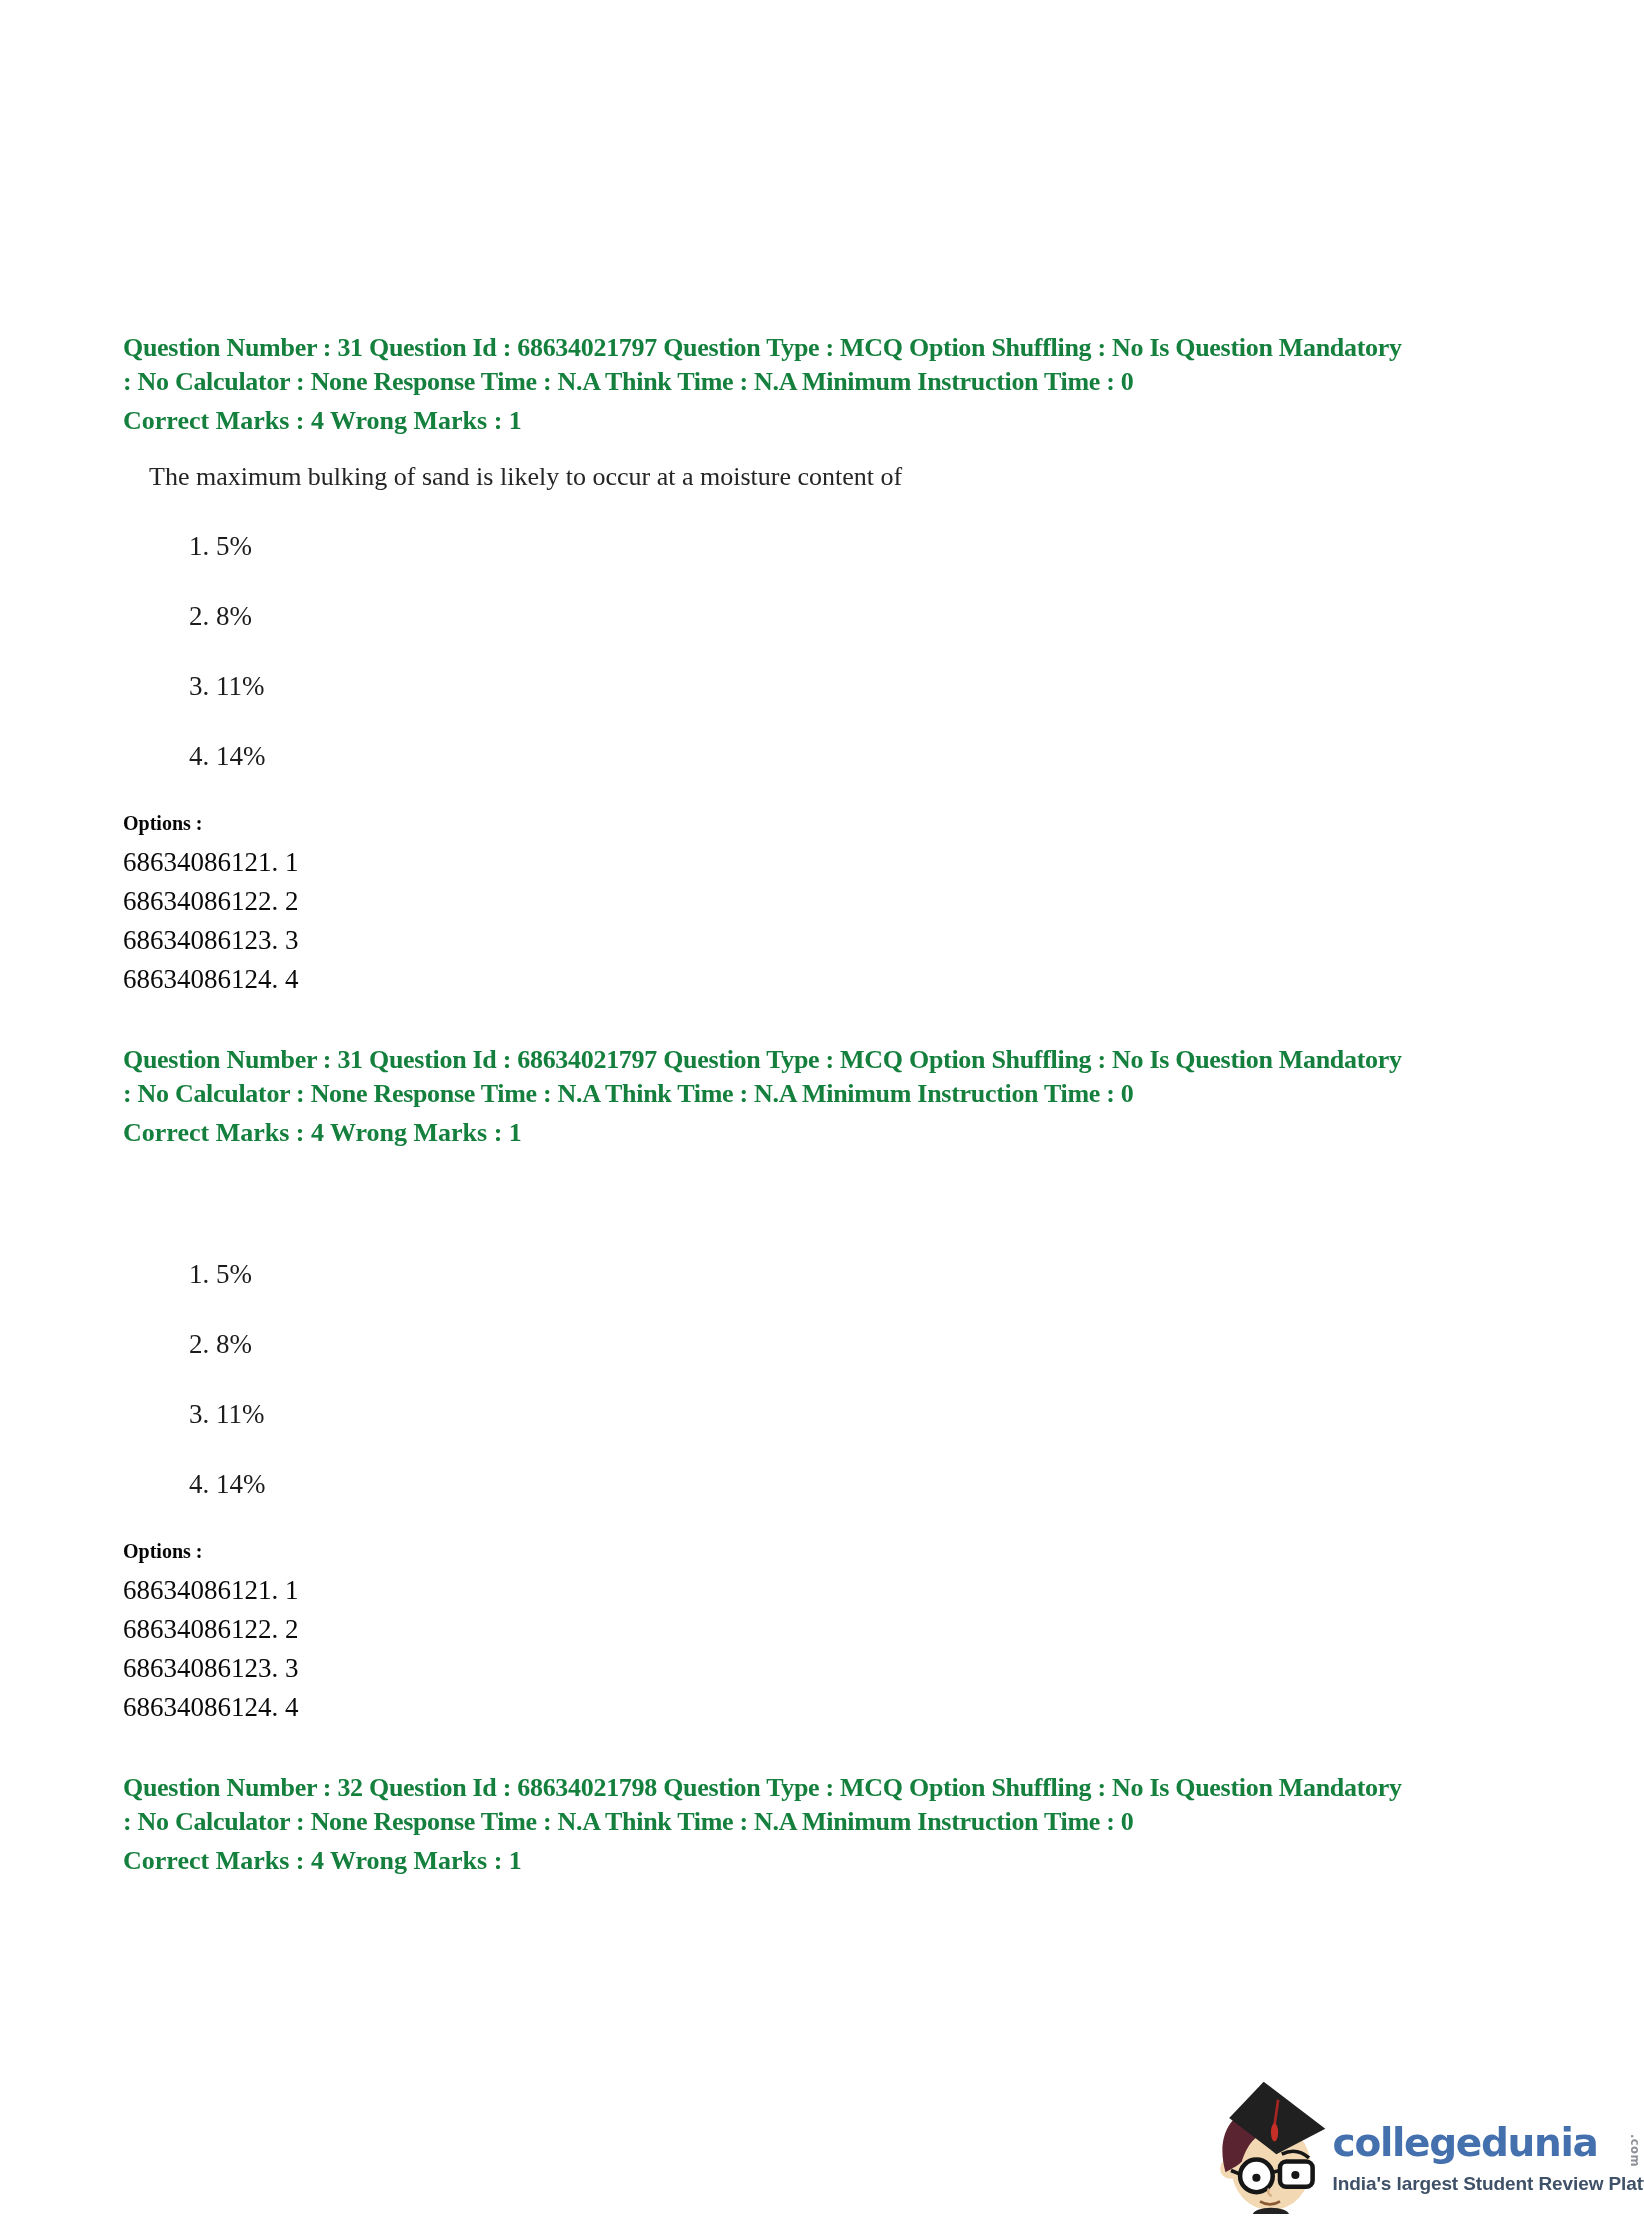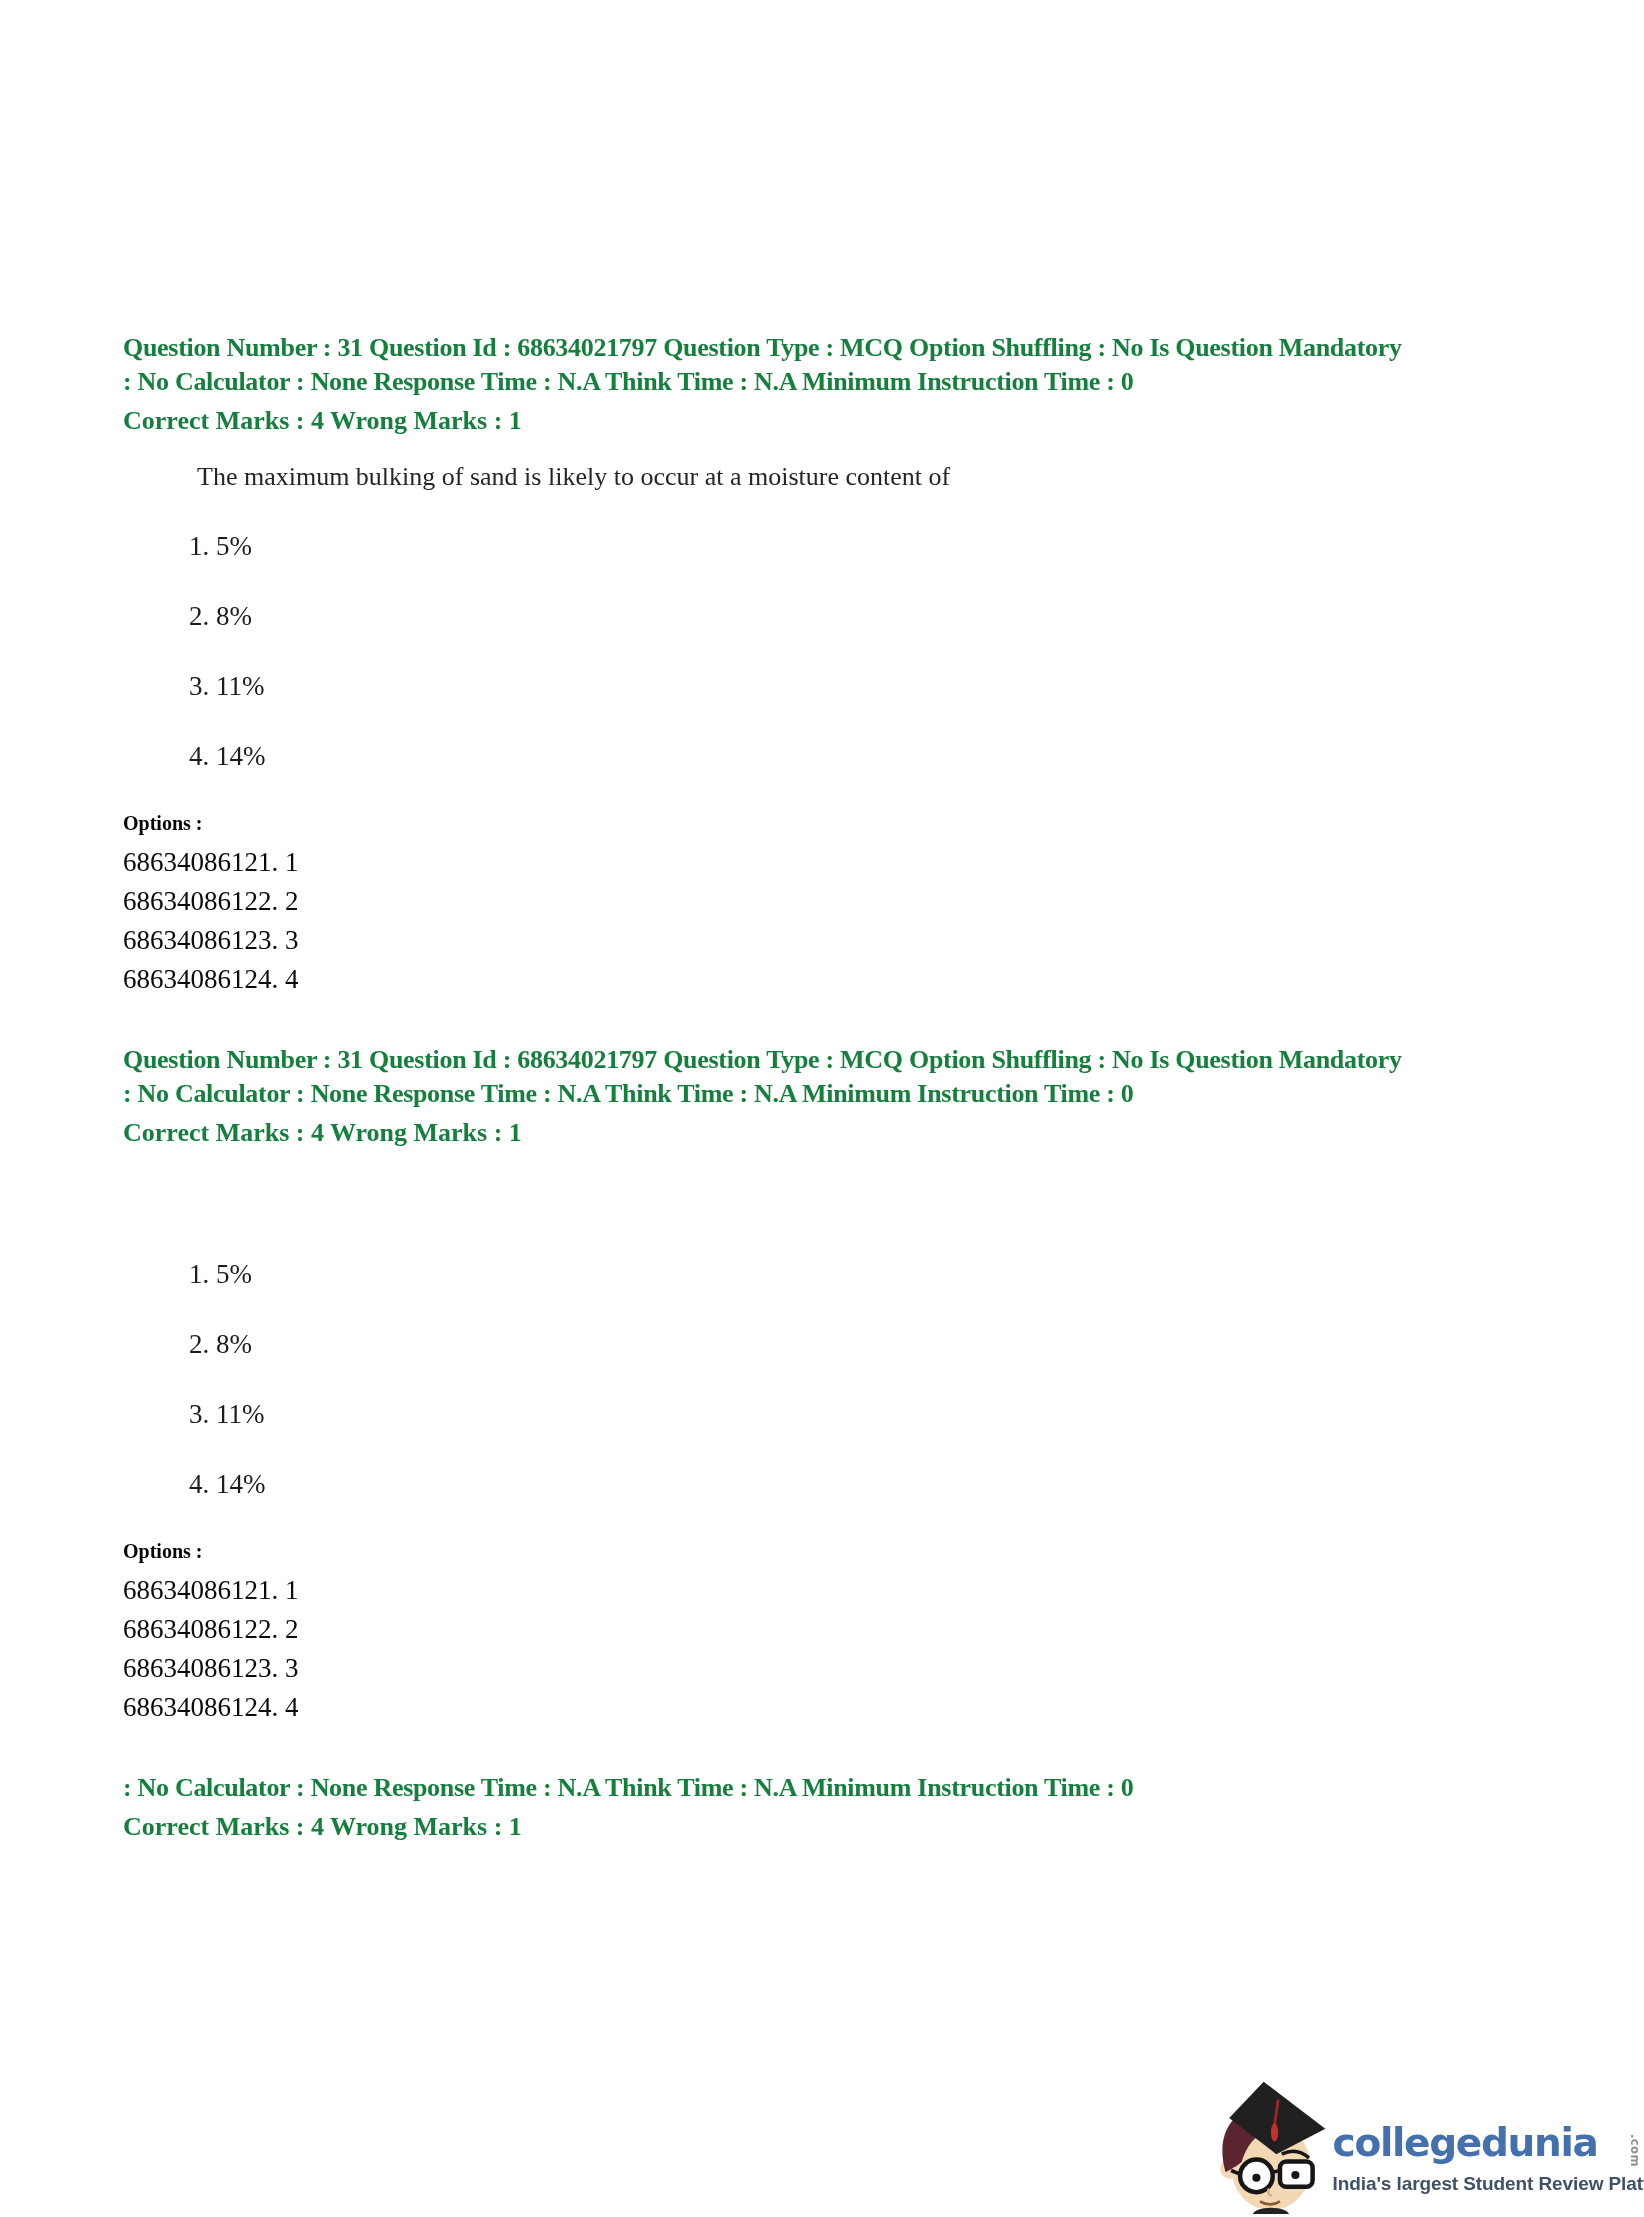--- a/index.html
+++ b/index.html
@@ -14,21 +14,20 @@
   }
   .abs { position: absolute; left: 123px; }
   .id-line { font-size: 27px; line-height: 39px; color: #0a0a0a; }
   .meta { font-weight: bold; font-size: 26px; color: #15803d; }
   .meta-line { line-height: 34px; letter-spacing: -0.3px; white-space: nowrap; }
   .meta-marks { line-height: 34px; margin-top: 4.5px; }
   .q-text {
     position: absolute; left: 149px;
     font-size: 26px; line-height: 30px; color: #252525;
     white-space: nowrap;
-    margin-left: 48px;
   }
   .q-text.hindi { font-size: 31px; line-height: 39px; color: #1f1f1f; }
   .choices { position: absolute; left: 189px; font-size: 27px; color: #1c1c1c; }
   .choice { line-height: 29px; margin-bottom: 41px; }
   .opt-label { font-weight: bold; font-size: 20px; line-height: 39px; color: #050505; }
 
   .logo {
     position: absolute; left: 1211px; top: 2078px;
     display: flex; align-items: flex-start;
   }
@@ -97,20 +96,21 @@
 
   <div class="abs" style="top:1532px">
     <div class="opt-label">Options :</div>
     <div class="id-line">68634086121. 1</div>
     <div class="id-line">68634086122. 2</div>
     <div class="id-line">68634086123. 3</div>
     <div class="id-line">68634086124. 4</div>
   </div>
 
   <div class="abs meta" style="top:1771px">
+    <div class="meta-line">Question Number : 32 Question Id : 68634021798 Question Type : MCQ Option Shuffling : No Is Question Mandatory</div>
     <div class="meta-line">: No Calculator : None Response Time : N.A Think Time : N.A Minimum Instruction Time : 0</div>
     <div class="meta-marks">Correct Marks : 4 Wrong Marks : 1</div>
   </div>
 
   <div class="logo">
     <svg class="logo-mascot" viewBox="0 0 130 150" xmlns="http://www.w3.org/2000/svg">
 
       <ellipse cx="66" cy="98" rx="44" ry="48" fill="#f3d8b4"></ellipse>
       <circle cx="21" cy="100" r="11" fill="#f3d8b4"></circle>
 

